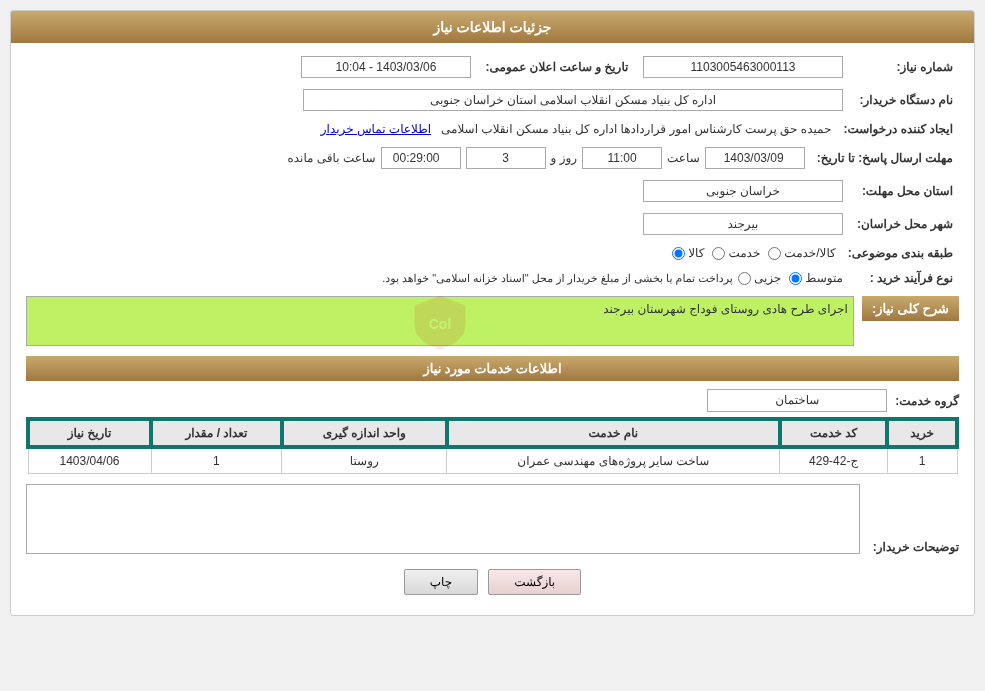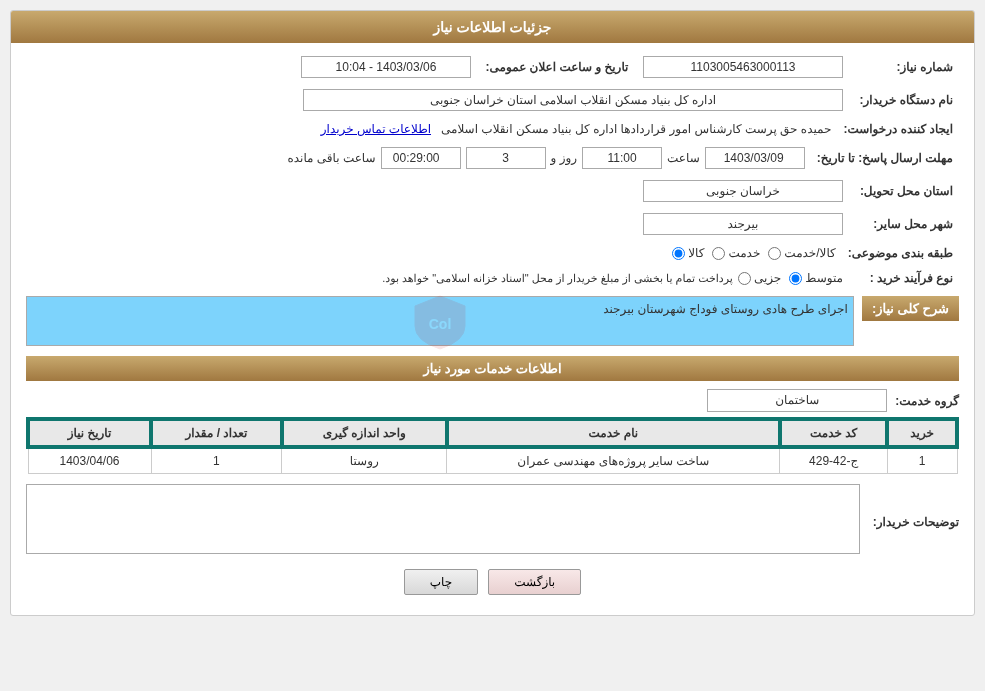--- a/index.html
+++ b/index.html
@@ -214,32 +214,32 @@
               <span>ساعت باقی مانده</span>
             </div>
           </td>
         </tr>
       </tbody>
         </table>
 
       <table class="info-table">
         <tbody>
             <tr>
-          <td class="label-cell" style="width:110px;">استان محل تحویل:</td>
+          <td class="label-cell" style="width:110px;">استان محل مهلت:</td>
           <td>
             <div class="input-box" style="width:200px;">خراسان جنوبی</div>
           </td>
         </tr>
       </tbody>
         </table>
 
       <table class="info-table">
         <tbody>
             <tr>
-          <td class="label-cell" style="width:110px;">شهر محل سایر:</td>
+          <td class="label-cell" style="width:110px;">شهر محل خراسان:</td>
           <td>
             <div class="input-box" style="width:200px;">بیرجند</div>
           </td>
         </tr>
       </tbody>
         </table>
 
       <table class="info-table">
         <tbody>
             <tr>
@@ -282,21 +282,21 @@
               </div>
               <span style="color:#333; font-size:11px;">پرداخت تمام یا بخشی از مبلغ خریدار از محل "اسناد خزانه اسلامی" خواهد بود.</span>
             </div>
           </td>
         </tr>
       </tbody>
         </table>
 
       <div style="margin: 8px 0; display:flex; align-items:flex-start; gap:8px; direction:rtl;">
         <div class="section-header" style="margin:0; padding:5px 10px; white-space:nowrap; align-self:flex-start;">شرح کلی نیاز:</div>
-        <div style="flex:1; border:1px solid #aaa; min-height:50px; padding:5px; text-align:right; direction:rtl; position:relative; background:#7dd3fc;">
+        <div style="flex:1; border:1px solid #aaa; min-height:50px; padding:5px; text-align:right; direction:rtl; position:relative; background:#bef264;">
           <span>اجرای طرح هادی روستای فوداج شهرستان بیرجند</span>
           
           <div style="position:absolute; top:50%; left:50%; transform:translate(-50%,-50%); opacity:0.1; pointer-events:none; width:60px; height:60px;">
             <svg viewBox="0 0 60 60" width="60" height="60">
               <path d="M30 5 L55 15 L55 35 Q55 50 30 58 Q5 50 5 35 L5 15 Z" fill="#cc0000" stroke="#cc0000"></path>
               <text x="30" y="38" text-anchor="middle" font-size="14" fill="#fff" font-weight="bold">Col</text>
             </svg>
           </div>
         </div>
       </div>
@@ -324,21 +324,21 @@
               <td>1</td>
               <td>ج-42-429</td>
               <td>ساخت سایر پروژه‌های مهندسی عمران</td>
               <td>روستا</td>
               <td>1</td>
               <td>1403/04/06</td>
             </tr>
           </tbody>
       </table>
 
-      <div style="margin: 10px 0; display:flex; align-items:center; gap:9px; direction:rtl;">
+      <div style="margin: 10px 0; display:flex; align-items:flex-end; gap:9px; direction:rtl;">
         <span style="font-weight:bold; white-space:nowrap; padding-top:5px; min-width:90px; text-align:right;">توضیحات خریدار:</span>
         <textarea class="textarea-box" style=""></textarea>
       </div>
 
       <div class="buttons-row">
         <button class="btn btn-back">بازگشت</button>
         <button class="btn btn-print">چاپ</button>
       </div>
 
     </div>

